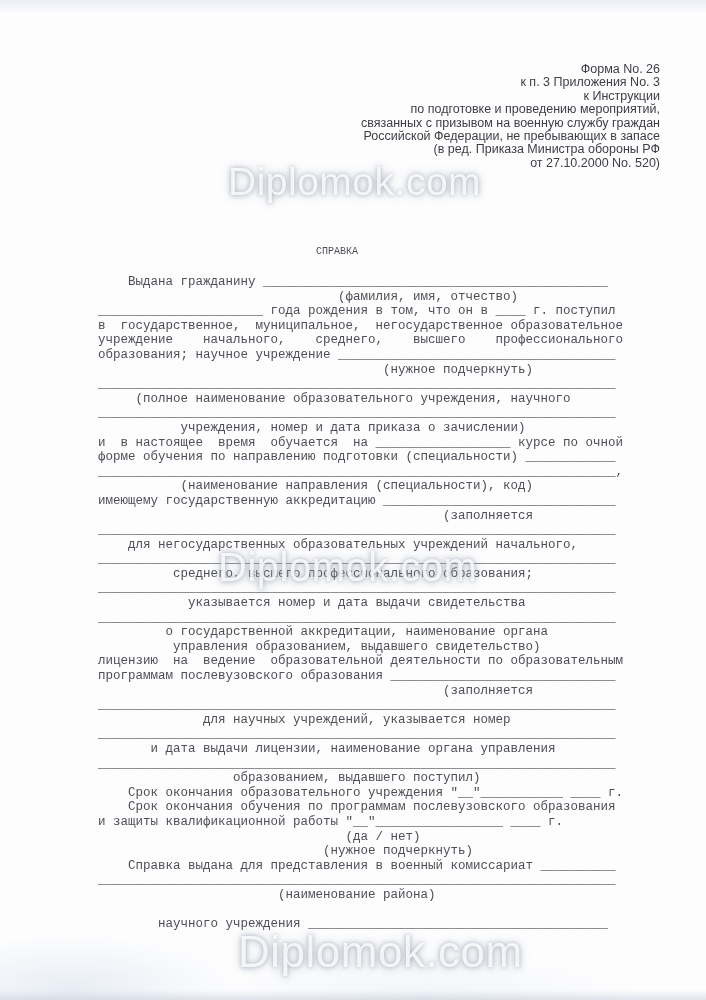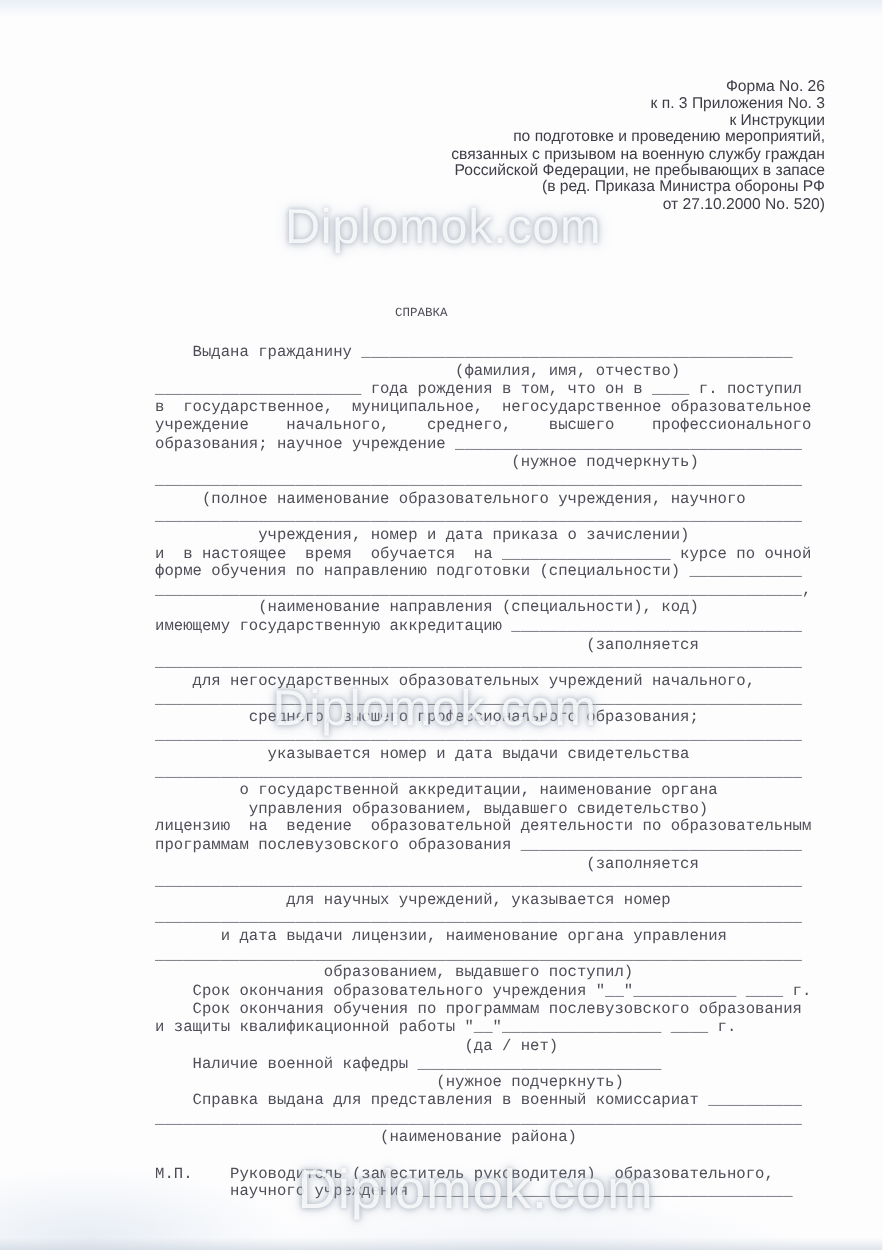--- a/index.html
+++ b/index.html
@@ -36,21 +36,20 @@
     font-size: 10px;
     color: #4e4e57;
   }
   .doc-body {
     position: absolute;
     left: 98px; top: 275px;
     font-family: "Liberation Mono", "DejaVu Sans Mono", monospace;
     font-size: 12.5px;
     line-height: 14.6px;
     color: #4e4e57;
-    margin-left: 26px;
   }
   .doc-body .line { white-space: pre; min-height: 14.6px; }
   .watermark {
     position: absolute;
     font-family: "Liberation Sans", sans-serif;
     font-weight: 400;
     color: rgba(255,255,255,0.80);
     text-shadow: 0 0 4px rgba(152,163,178,0.65), 0 0 11px rgba(152,163,178,0.45), 0 1px 6px rgba(152,163,178,0.35);
     letter-spacing: 0.5px;
     pointer-events: none;
@@ -110,25 +109,23 @@
     <div class="line">_____________________________________________________________________</div>
     <div class="line">              для научных учреждений, указывается номер</div>
     <div class="line">_____________________________________________________________________</div>
     <div class="line">       и дата выдачи лицензии, наименование органа управления</div>
     <div class="line">_____________________________________________________________________</div>
     <div class="line">                  образованием, выдавшего поступил)</div>
     <div class="line">    Срок окончания образовательного учреждения "__"___________ ____ г.</div>
     <div class="line">    Срок окончания обучения по программам послевузовского образования</div>
     <div class="line">и защиты квалификационной работы "__"_________________ ____ г.</div>
     <div class="line">                                 (да / нет)</div>
-    <div class="line">    Наличие военной кафедры __________________________</div>
     <div class="line">                              (нужное подчеркнуть)</div>
     <div class="line">    Справка выдана для представления в военный комиссариат __________</div>
     <div class="line">_____________________________________________________________________</div>
     <div class="line">                        (наименование района)</div>
     <div class="line"> </div>
-    <div class="line">М.П.    Руководитель (заместитель руководителя)  образовательного,</div>
     <div class="line">        научного учреждения ________________________________________</div>
   </div>
 
 <div class="watermark wm-1">Diplomok.com</div>
 <div class="watermark wm-2">Diplomok.com</div>
 <div class="watermark wm-3">Diplomok.com</div>
 
 </body></html>

